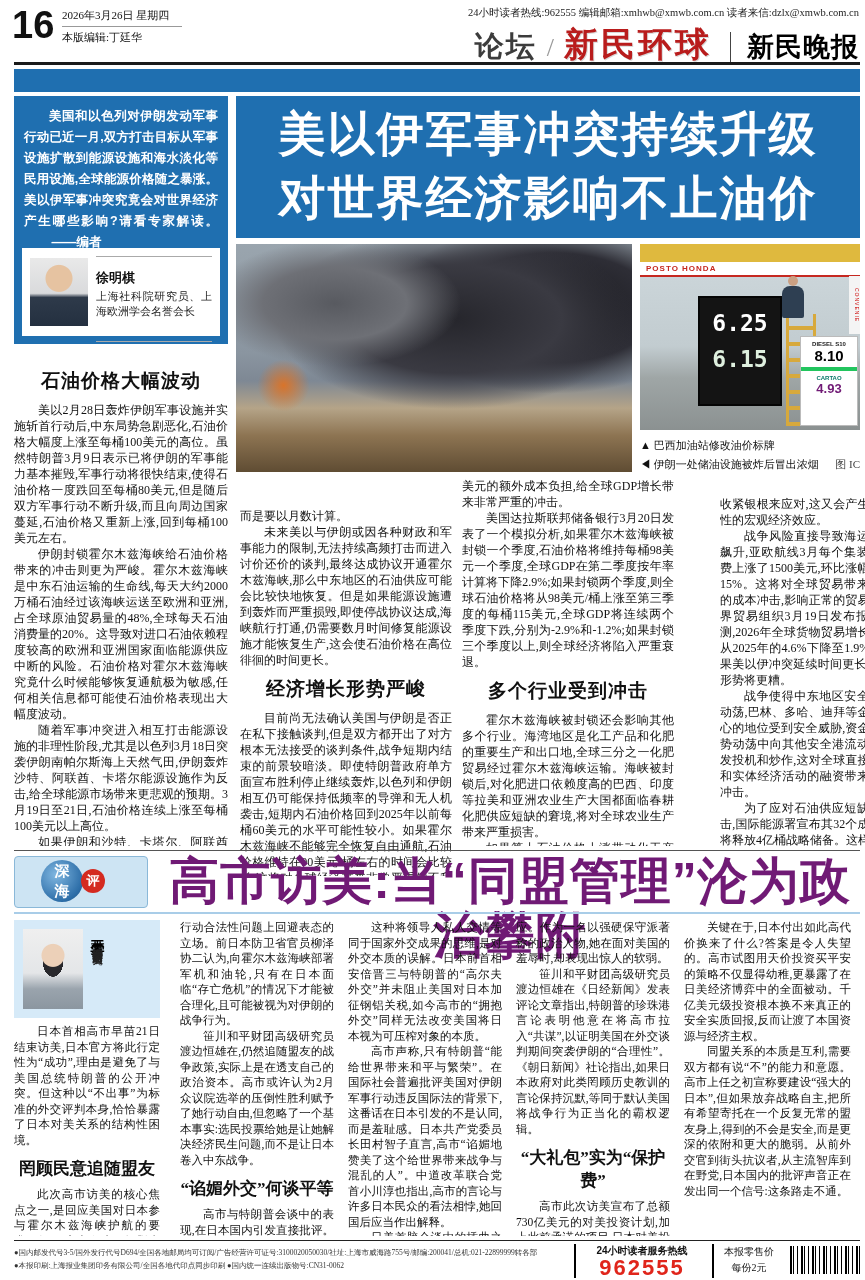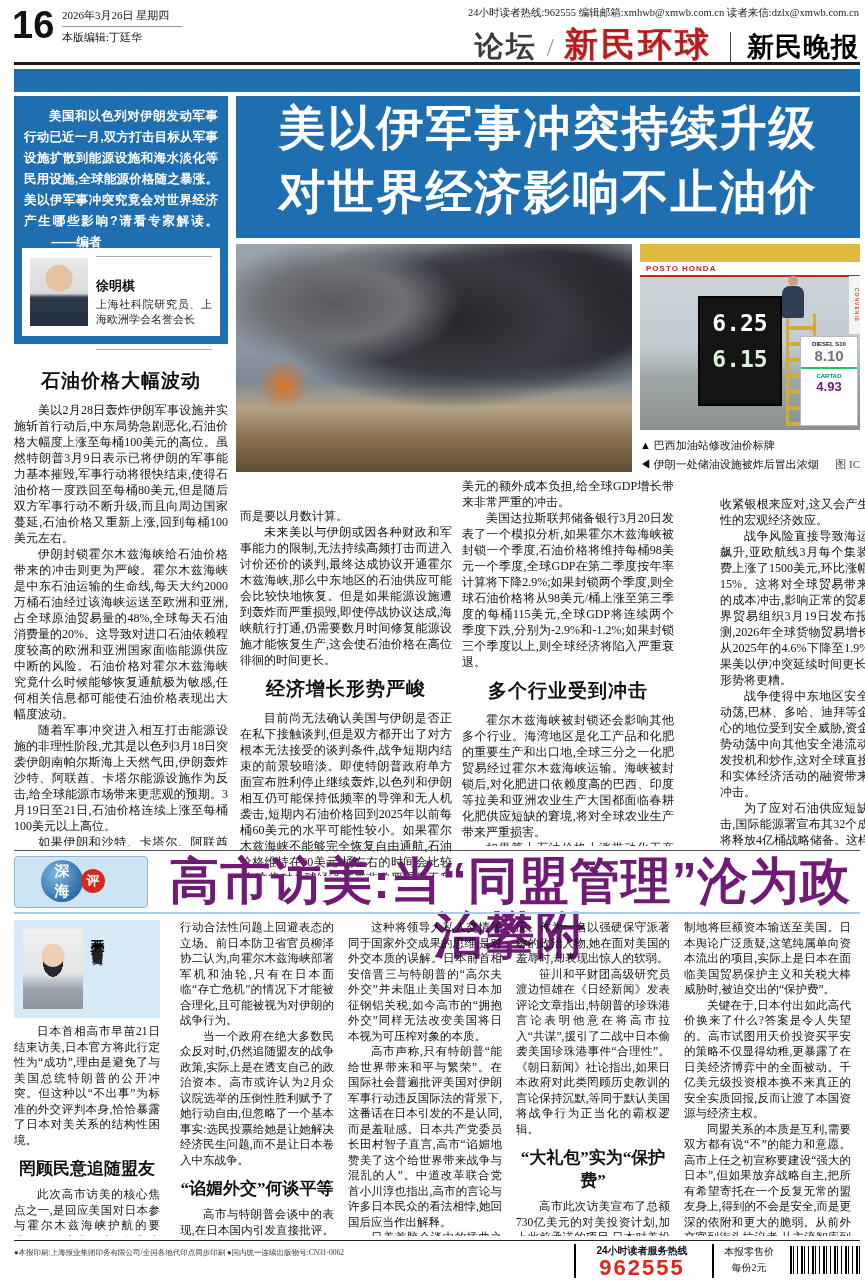--- a/index.html
+++ b/index.html
@@ -23,27 +23,27 @@
   
   #bluestrip{left:14px;top:69px;width:846px;height:23px;background:#1f6fb0;}
   #editorbox{left:14px;top:96px;width:214px;height:248px;background:#1f6fb0;}
   #editorbox .note{margin:0;padding:10px 10px 0;color:#fff;font-size:12.5px;line-height:21px;
                    text-align:justify;text-indent:2em;font-weight:bold;font-family:"Liberation Sans",sans-serif;}
   #editorbox .sign{margin-left:2.2em;}
   #authorcard{left:8px;top:152px;width:198px;height:88px;background:#fff;}
   #authorcard .pic{left:8px;top:10px;width:58px;height:68px;
        background:radial-gradient(circle 14px at 50% 30%,#e6c3a1 0 13px,rgba(0,0,0,0) 14px),
                   linear-gradient(180deg,#e9e9e9 0%,#d9dadc 52%,#2e3a4a 58%,#243040 100%);}
-  #authorcard .txt{left:74px;top:8px;width:116px;height:72px;border-top:1px solid #aaa;border-bottom:1px solid #aaa;padding-top:20px;}
+  #authorcard .txt{left:74px;top:8px;width:116px;height:72px;border-top:1px solid #aaa;border-bottom:1px solid #aaa;padding-top:12px;}
   #authorcard .nm{font-size:13px;font-weight:bold;margin:0 0 2px;}
   #authorcard .ti{font-size:11px;line-height:15px;margin:0;color:#222;text-align:justify;}
   #titlebox{left:236px;top:96px;width:624px;height:142px;background:#1f6fb0;text-align:center;}
   #titlebox .t{color:#fff;font-weight:bold;font-family:"Liberation Sans",sans-serif;
                font-size:47px;line-height:64px;letter-spacing:2px;margin:0;}
-  #titlebox{box-sizing:border-box;}
+  #titlebox{padding-top:6px;box-sizing:border-box;}
 
   #smokephoto{left:236px;top:244px;width:396px;height:228px;
      background:
       radial-gradient(ellipse 180px 90px at 25% 26%,#585a60 0%,#6e7076 40%,rgba(110,112,118,0) 70%),
       radial-gradient(ellipse 240px 120px at 55% 33%,#26262c 0%,#3a3a42 45%,rgba(58,58,66,0) 75%),
       radial-gradient(ellipse 210px 110px at 80% 28%,#17171c 0%,#2e2e36 50%,rgba(46,46,54,0) 78%),
       radial-gradient(circle 26px at 12% 62%,#d9742a 0%,rgba(217,116,42,0) 100%),
       linear-gradient(180deg,#9aa5ae 0%,#8a95a0 48%,#7e8894 60%,#b5a488 72%,#8d7452 84%,#5f4c33 100%);}
   #gasphoto{left:640px;top:244px;width:220px;height:186px;overflow:hidden;
      background:linear-gradient(180deg,#cfd9dd 0%,#c2ccd0 55%,#9fa6a6 72%,#8b9191 100%);}
@@ -52,21 +52,21 @@
   #gasphoto .posto{font-size:8px;font-weight:bold;color:#c62820;padding:2px 0 0 6px;font-family:"Liberation Sans",sans-serif;letter-spacing:1px;}
   #gasphoto .board{left:58px;top:52px;width:80px;height:106px;background:#141414;border:2px solid #050505;text-align:center;}
   #gasphoto .d1{color:#ffffff;font-size:23px;font-weight:bold;font-family:"DejaVu Sans Mono",monospace;margin-top:12px;}
   #gasphoto .d2{color:#dff0df;font-size:23px;font-weight:bold;font-family:"DejaVu Sans Mono",monospace;margin-top:10px;}
   #gasphoto .ladder{left:146px;top:70px;width:24px;height:112px;border-left:3px solid #d7a93c;border-right:3px solid #d7a93c;
        background:repeating-linear-gradient(0deg,#d7a93c 0 4px,rgba(0,0,0,0) 4px 16px);}
   #gasphoto .worker{left:142px;top:42px;width:22px;height:32px;background:#2e3f52;border-radius:8px 8px 2px 2px;}
   #gasphoto .head{left:148px;top:32px;width:10px;height:10px;border-radius:50%;background:#caa083;}
   #gasphoto .sign2{right:2px;top:92px;width:56px;height:88px;background:#fff;border:1px solid #bbb;text-align:center;font-family:"Liberation Sans",sans-serif;}
   #gasphoto .diesel{font-size:6px;font-weight:bold;color:#222;margin-top:4px;}
-  #gasphoto .dieselp{font-size:15px;font-weight:bold;color:#737373;border-bottom:2px solid #22c55e;padding-bottom:3px;}
+  #gasphoto .dieselp{font-size:15px;font-weight:bold;color:#000000;border-bottom:4px solid #22c55e;padding-bottom:3px;}
   #gasphoto .cartao{font-size:6px;font-weight:bold;color:#0a7a6a;margin-top:4px;}
   #gasphoto .cartaop{font-size:13px;font-weight:bold;color:#701a75;}
   #gasphoto .conv{right:0;top:32px;width:11px;height:58px;background:#f4f4f4;writing-mode:vertical-rl;
        font-size:5px;color:#c00;letter-spacing:1px;text-align:center;font-family:"Liberation Sans",sans-serif;}
 
   #captions{left:640px;top:436px;width:220px;font-size:11px;line-height:19px;color:#111;}
   #captions .credit{float:right;color:#444;}
 
   .a1col{overflow:hidden;}
   .a1col p{font-size:12px;line-height:16px;margin:0;text-align:justify;text-indent:2em;}
@@ -236,44 +236,44 @@
     </div>
   </div>
 
   <div class="abs a2col" id="a2c1">
     <p>日本首相高市早苗21日结束访美,日本官方将此行定性为“成功”,理由是避免了与美国总统特朗普的公开冲突。但这种以“不出事”为标准的外交评判本身,恰恰暴露了日本对美关系的结构性困境。</p>
     <h3>罔顾民意追随盟友</h3>
     <p>此次高市访美的核心焦点之一,是回应美国对日本参与霍尔木兹海峡护航的要求。然而,高市在这一问题上面临强大的国内压力,据《朝日新闻》民调,仅9%日本民众支持美国主导的对伊朗军事行动,51%受访者不认同高市在此次军事</p>
   </div>
   <div class="abs a2col" id="a2c2">
     <p class="cont">行动合法性问题上回避表态的立场。前日本防卫省官员柳泽协二认为,向霍尔木兹海峡部署军机和油轮,只有在日本面临“存亡危机”的情况下才能被合理化,且可能被视为对伊朗的战争行为。</p>
-    <p>当一个政府在绝大多数民众反对时,仍然追随盟友的战争政策,实际上是在透支自己的政治资本。高市或许认为2月众议院选举的压倒性胜利赋予了她行动自由,但忽略了一个基本事实:选民投票给她是让她解决经济民生问题,而不是让日本卷入中东战争。</p>
+    <p>笹川和平财团高级研究员渡边恒雄在,仍然追随盟友的战争政策,实际上是在透支自己的政治资本。高市或许认为2月众议院选举的压倒性胜利赋予了她行动自由,但忽略了一个基本事实:选民投票给她是让她解决经济民生问题,而不是让日本卷入中东战争。</p>
     <h3>“谄媚外交”何谈平等</h3>
     <p>高市与特朗普会谈中的表现,在日本国内引发直接批评。日本研究所智库特别顾问、前外务大臣田中均在社交平台发文表示,看到高市对特朗普谄媚让他“感到尴尬”,“作为国家领导人,双方是对等的,建立平等关系不是靠谄媚的。”</p>
   </div>
   <div class="abs a2col" id="a2c3">
     <p>这种将领导人私人交情等同于国家外交成果的思维,是对外交本质的误解。日本前首相安倍晋三与特朗普的“高尔夫外交”并未阻止美国对日本加征钢铝关税,如今高市的“拥抱外交”同样无法改变美国将日本视为可压榨对象的本质。</p>
     <p>高市声称,只有特朗普“能给世界带来和平与繁荣”。在国际社会普遍批评美国对伊朗军事行动违反国际法的背景下,这番话在日本引发的不是认同,而是羞耻感。日本共产党委员长田村智子直言,高市“谄媚地赞美了这个给世界带来战争与混乱的人”。中道改革联合党首小川淳也指出,高市的言论与许多日本民众的看法相悖,她回国后应当作出解释。</p>
     <p>日美首脑会谈中的插曲之一,是特朗普在被问及为何未提前通知盟友就攻击伊朗时,援引了二战中日本偷袭美国珍珠港事件。更令日本舆论哗然的,是高市的现场反</p>
   </div>
   <div class="abs a2col" id="a2c4">
     <p class="cont">应。作为一名以强硬保守派著称的政治人物,她在面对美国的羞辱时,却表现出惊人的软弱。</p>
-    <p>笹川和平财团高级研究员渡边恒雄在《日经新闻》发表评论文章指出,特朗普的珍珠港言论表明他意在将高市拉入“共谋”,援引了二战中日本偷袭美国珍珠港事件“合理性”。《朝日新闻》社论指出,如果日本政府对此类罔顾历史教训的言论保持沉默,等同于默认美国将战争行为正当化的霸权逻辑。</p>
+    <p>笹川和平财团高级研究员渡边恒雄在《日经新闻》发表评论文章指出,特朗普的珍珠港言论表明他意在将高市拉入“共谋”,以证明美国在外交谈判期间突袭伊朗的“合理性”。《朝日新闻》社论指出,如果日本政府对此类罔顾历史教训的言论保持沉默,等同于默认美国将战争行为正当化的霸权逻辑。</p>
     <h3>“大礼包”实为“保护费”</h3>
     <p>高市此次访美宣布了总额730亿美元的对美投资计划,加上此前承诺的项目,日本对美投资总额已超过1000亿美元。但这笔交易的实质如何?</p>
 
   </div>
   <div class="abs a2col" id="a2c5">
-    <p class="cont">制地将巨额资本输送至美国。日本舆论广泛质疑,这笔纯属单向资本流出的项目,实际上是日本在面临美国贸易保护主义和关税大棒威胁时,被迫交出的“保护费”。</p>
     <p>关键在于,日本付出如此高代价换来了什么?答案是令人失望的。高市试图用天价投资买平安的策略不仅显得幼稚,更暴露了在日美经济博弈中的全面被动。千亿美元级投资根本换不来真正的安全实质回报,反而让渡了本国资源与经济主权。</p>
     <p>同盟关系的本质是互利,需要双方都有说“不”的能力和意愿。高市上任之初宣称要建设“强大的日本”,但如果放弃战略自主,把所有希望寄托在一个反复无常的盟友身上,得到的不会是安全,而是更深的依附和更大的脆弱。从前外交官到街头抗议者,从主流智库到在野党,日本国内的批评声音正在发出同一个信号:这条路走不通。</p>
   </div>
 
   <div class="abs" id="footrule"></div>
   <div class="abs" id="foottiny">
+    <div>●国内邮发代号3-5/国外发行代号D694/全国各地邮局均可订阅/广告经营许可证号:3100020050030/社址:上海市威海路755号/邮编:200041/总机:021-22899999转各部</div>
     <div>●本报印刷:上海报业集团印务有限公司/全国各地代印点同步印刷  ●国内统一连续出版物号:CN31-0062</div>
   </div>
   <div class="abs" id="hotbox">
     <div class="lbl">24小时读者服务热线</div>
     <div class="num">962555</div>
   </div>
   <div class="abs" id="pricebox">
     <div>本报零售价</div>
     <div>每份2元</div>
   </div>

